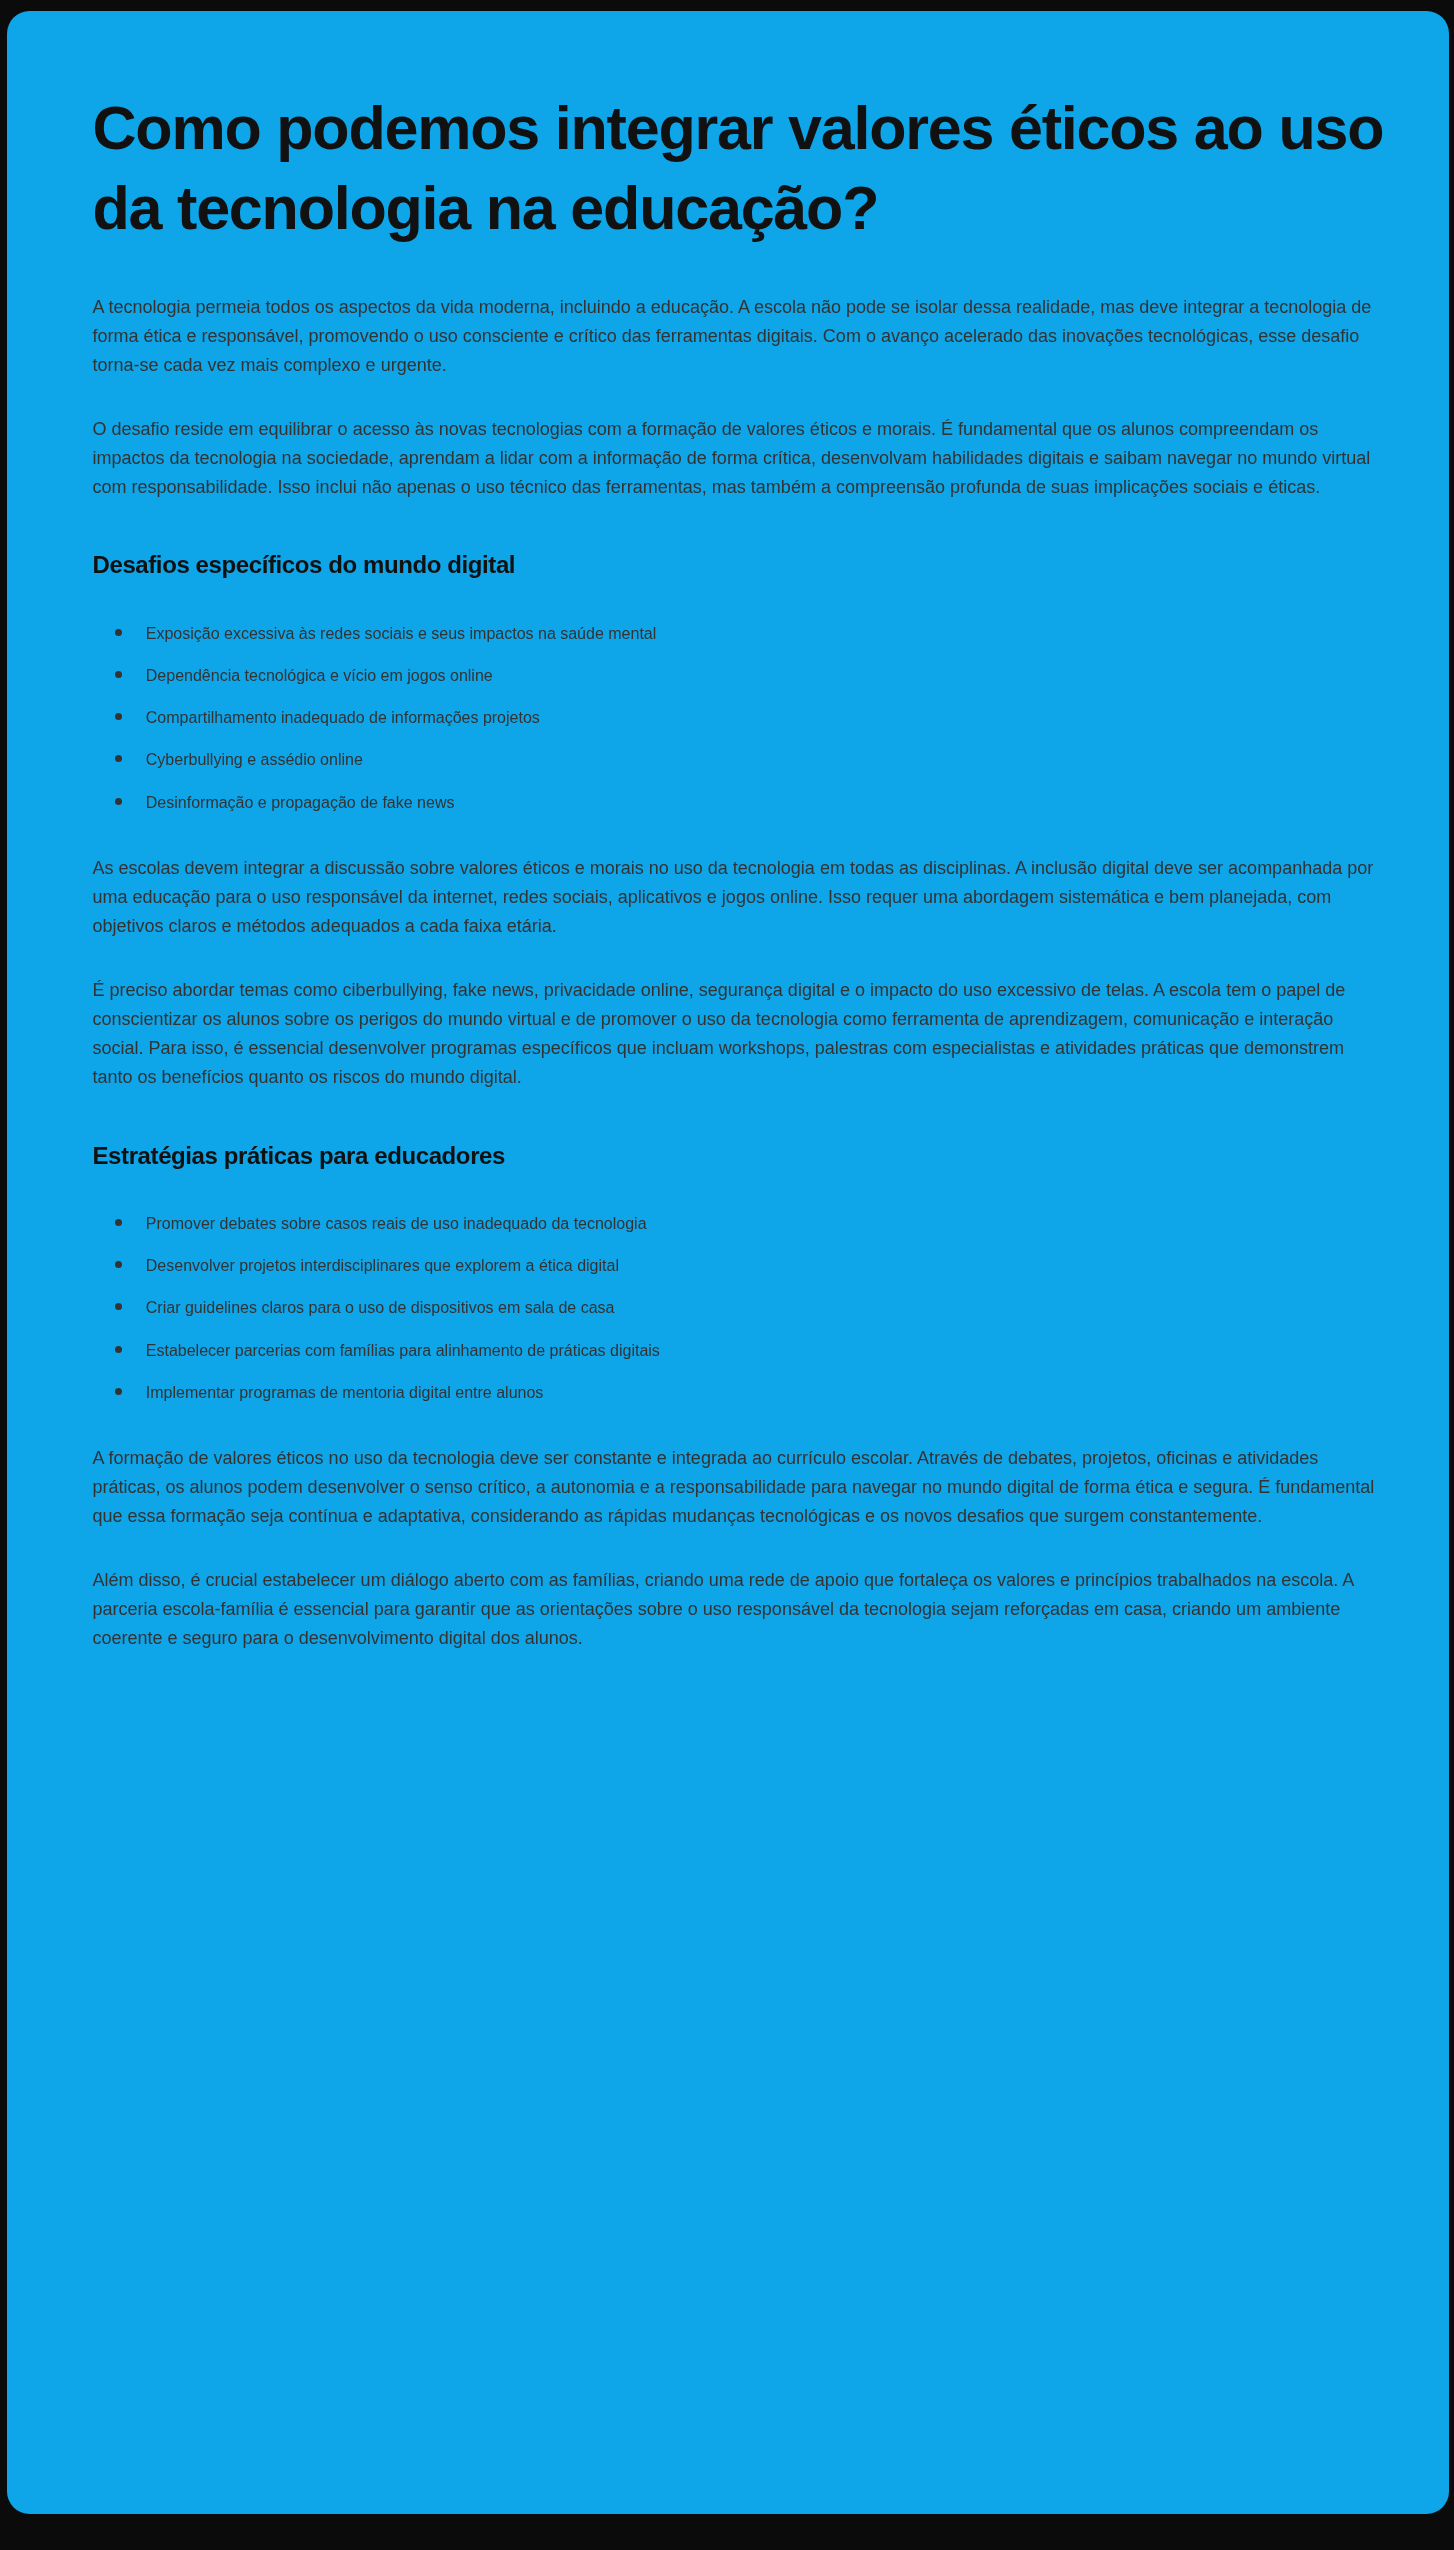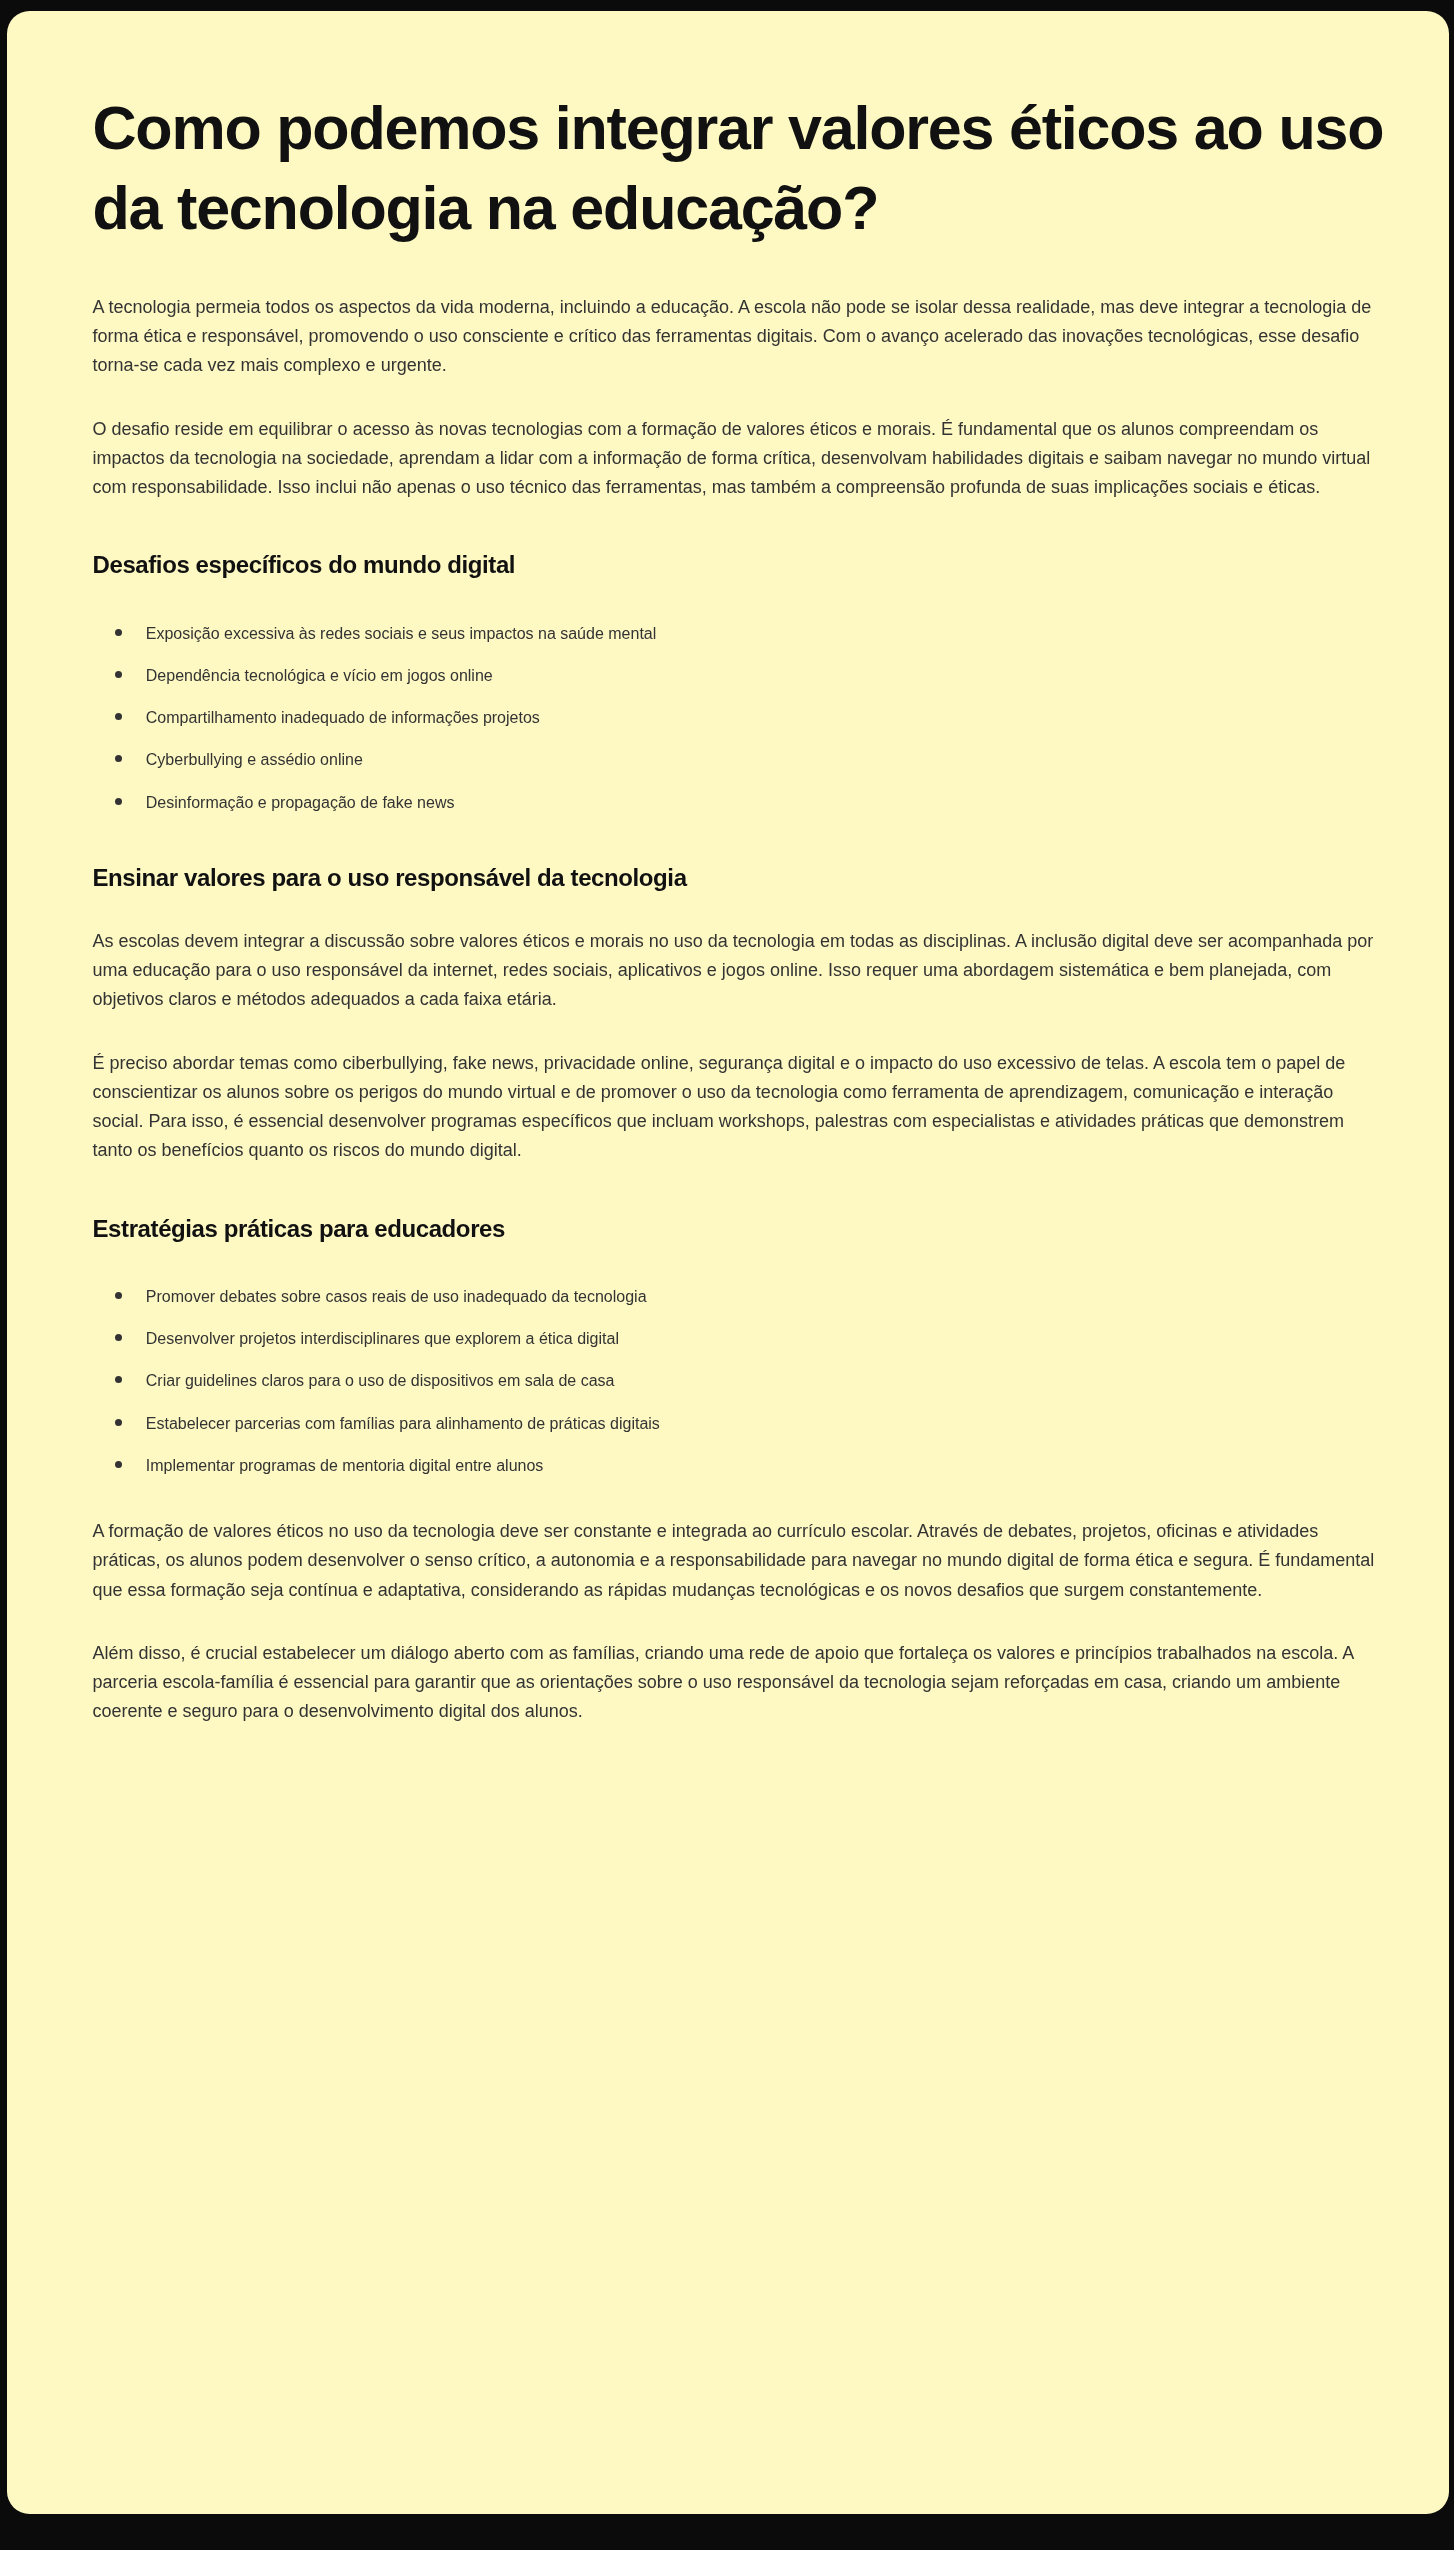--- a/index.html
+++ b/index.html
@@ -12,21 +12,21 @@
     background: #0b0b0b;
     font-family: "Liberation Sans", sans-serif;
     position: relative;
   }
   .card {
     position: absolute;
     top: 11.3px;
     left: 6.5px;
     width: 1442px;
     height: 2503px;
-    background: #fef9c3;
+    background: #0ea5e9;
     border-radius: 22.6px;
     overflow: hidden;
   }
   .content {
     padding: 78px 63px 48px 86px;
     width: 100%;
   }
   h1.page-title {
     font-size: 61px;
     line-height: 1.3;
@@ -81,21 +81,20 @@
     <h2 class="section-heading">Desafios específicos do mundo digital</h2>
 
     <ul class="bullet-list">
       <li>Exposição excessiva às redes sociais e seus impactos na saúde mental</li>
       <li>Dependência tecnológica e vício em jogos online</li>
       <li>Compartilhamento inadequado de informações projetos</li>
       <li>Cyberbullying e assédio online</li>
       <li>Desinformação e propagação de fake news</li>
     </ul>
 
-    <h2 class="section-heading">Ensinar valores para o uso responsável da tecnologia</h2>
 
     <p class="body-text">As escolas devem integrar a discussão sobre valores éticos e morais no uso da tecnologia em todas as disciplinas. A inclusão digital deve ser acompanhada por uma educação para o uso responsável da internet, redes sociais, aplicativos e jogos online. Isso requer uma abordagem sistemática e bem planejada, com objetivos claros e métodos adequados a cada faixa etária.</p>
 
     <p class="body-text">É preciso abordar temas como ciberbullying, fake news, privacidade online, segurança digital e o impacto do uso excessivo de telas. A escola tem o papel de conscientizar os alunos sobre os perigos do mundo virtual e de promover o uso da tecnologia como ferramenta de aprendizagem, comunicação e interação social. Para isso, é essencial desenvolver programas específicos que incluam workshops, palestras com especialistas e atividades práticas que demonstrem tanto os benefícios quanto os riscos do mundo digital.</p>
 
     <h2 class="section-heading">Estratégias práticas para educadores</h2>
 
     <ul class="bullet-list">
       <li>Promover debates sobre casos reais de uso inadequado da tecnologia</li>
       <li>Desenvolver projetos interdisciplinares que explorem a ética digital</li>

